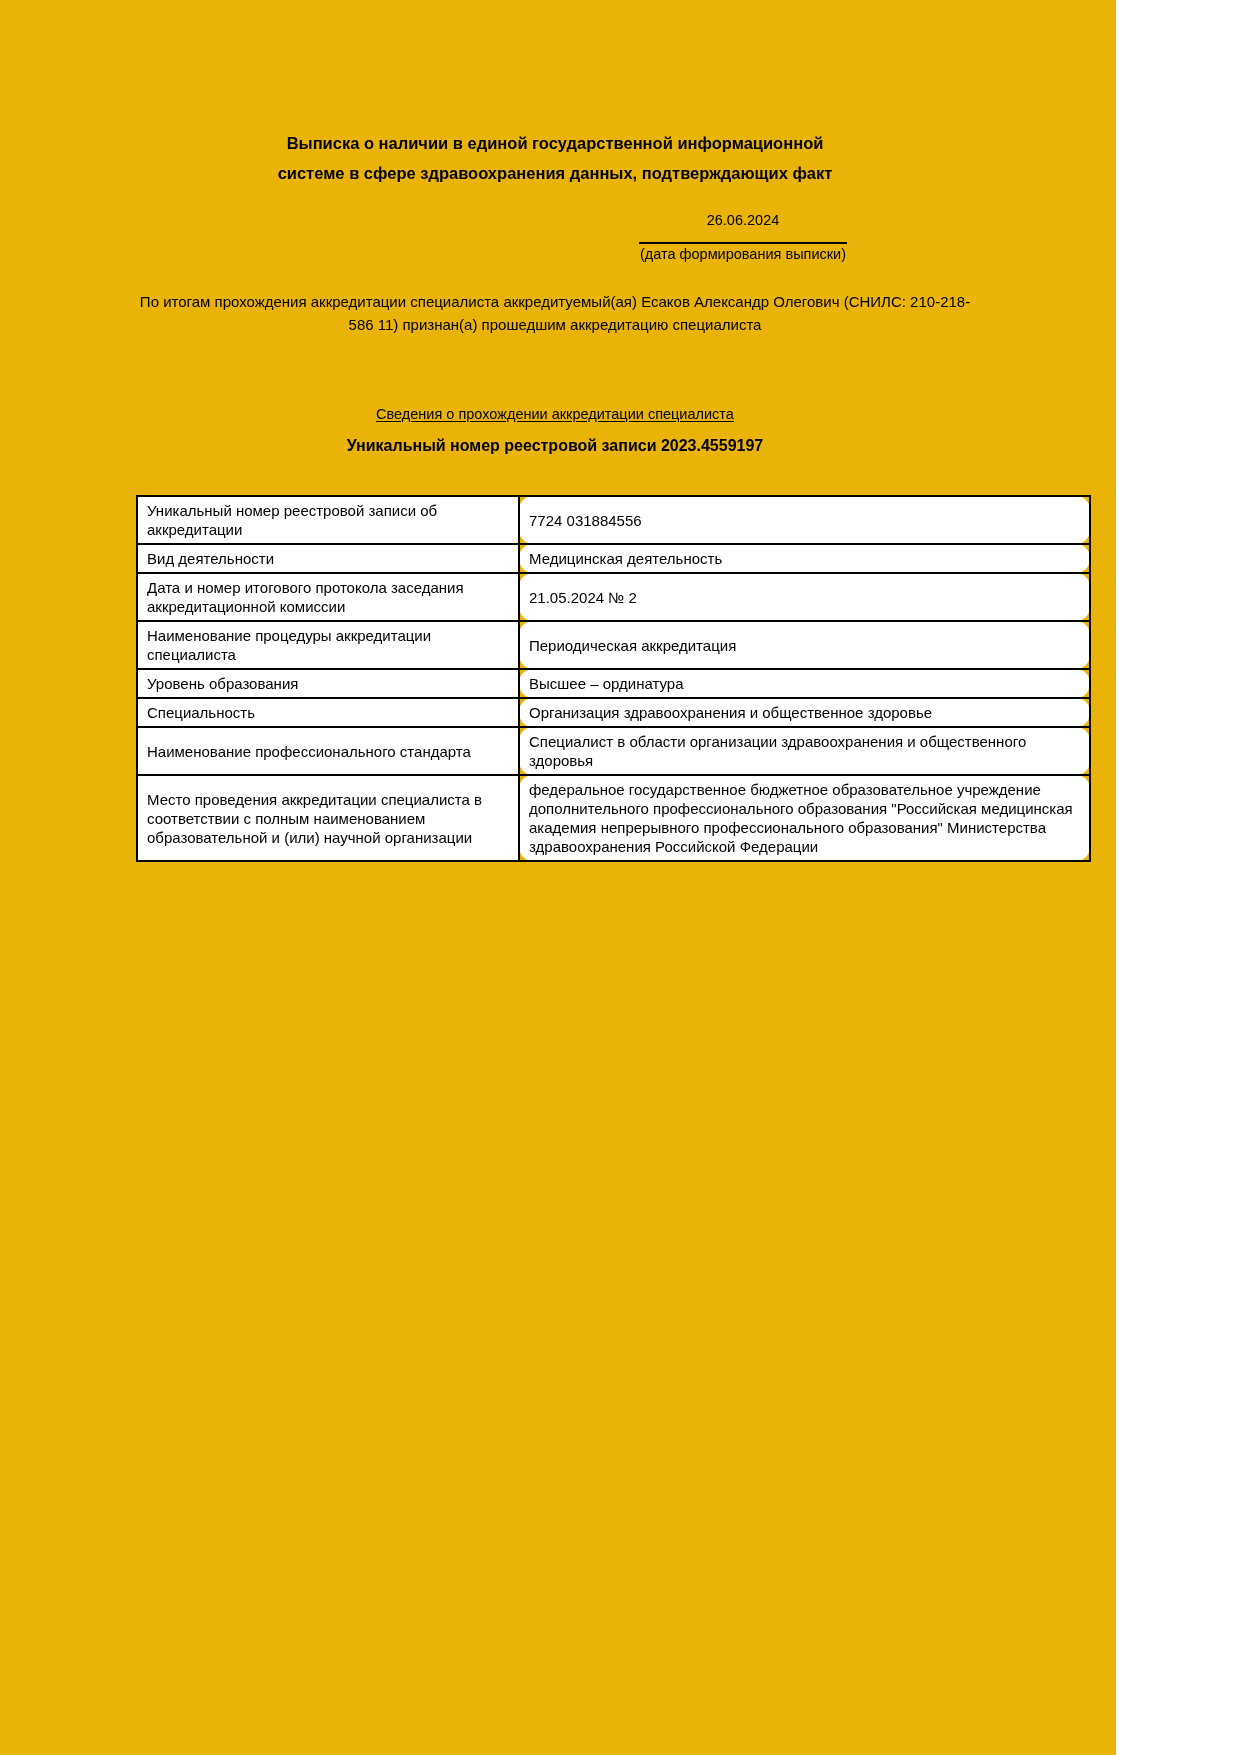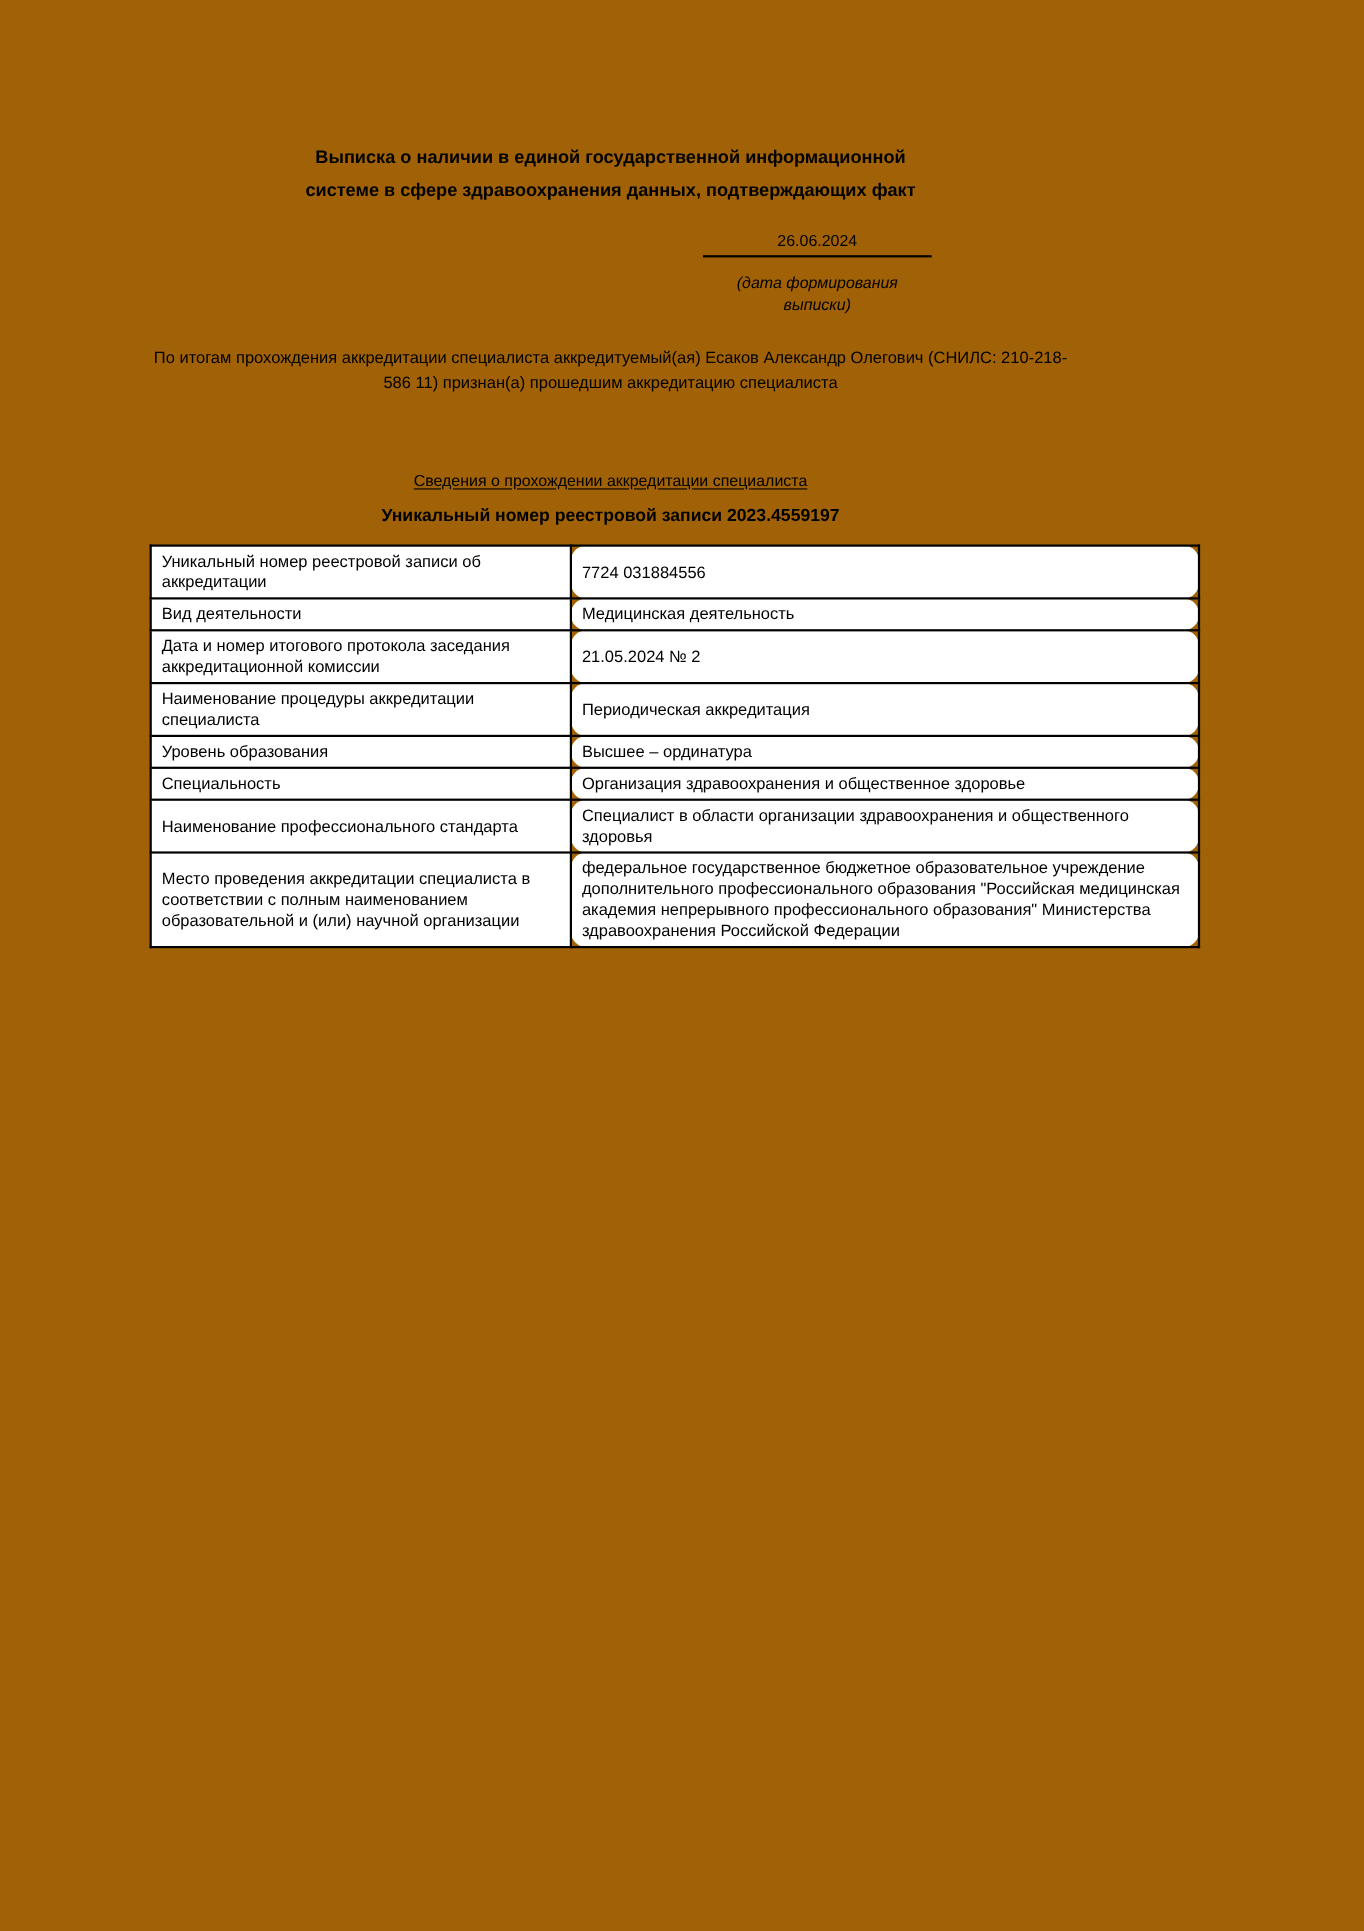--- a/index.html
+++ b/index.html
@@ -4,23 +4,23 @@
 <style>
   * { margin: 0; padding: 0; box-sizing: border-box; }
   html, body {
     width: 1240px;
     background: #ffffff;
     font-family: "Liberation Sans", sans-serif;
     color: #000000;
   }
   .page {
     position: relative;
-    width: 1240px;
+    width: 1116px;
     height: 1755px;
-    background: #a16207;
+    background: #eab308;
     overflow: hidden;
   }
   .content {
     position: absolute;
     left: 135px;
     top: 0;
     width: 840px;
   }
   .doc-title {
     margin-top: 128px;
@@ -31,25 +31,24 @@
   }
   .date-block {
     width: 208px;
     margin: 22px 128px 0 auto;
     text-align: center;
     font-size: 14.5px;
     line-height: 20px;
   }
   .date-value {
     border-bottom: 2px solid #000;
-    padding-bottom: 2px;
+    padding-bottom: 12px;
   }
   .date-caption {
-    padding-top: 14px;
-    font-style: italic;
+    padding-top: 0;
   }
   .intro-paragraph {
     margin-top: 26px;
     text-align: center;
     font-size: 15px;
     line-height: 23px;
   }
   .section-heading {
     margin-top: 70px;
     text-align: center;

